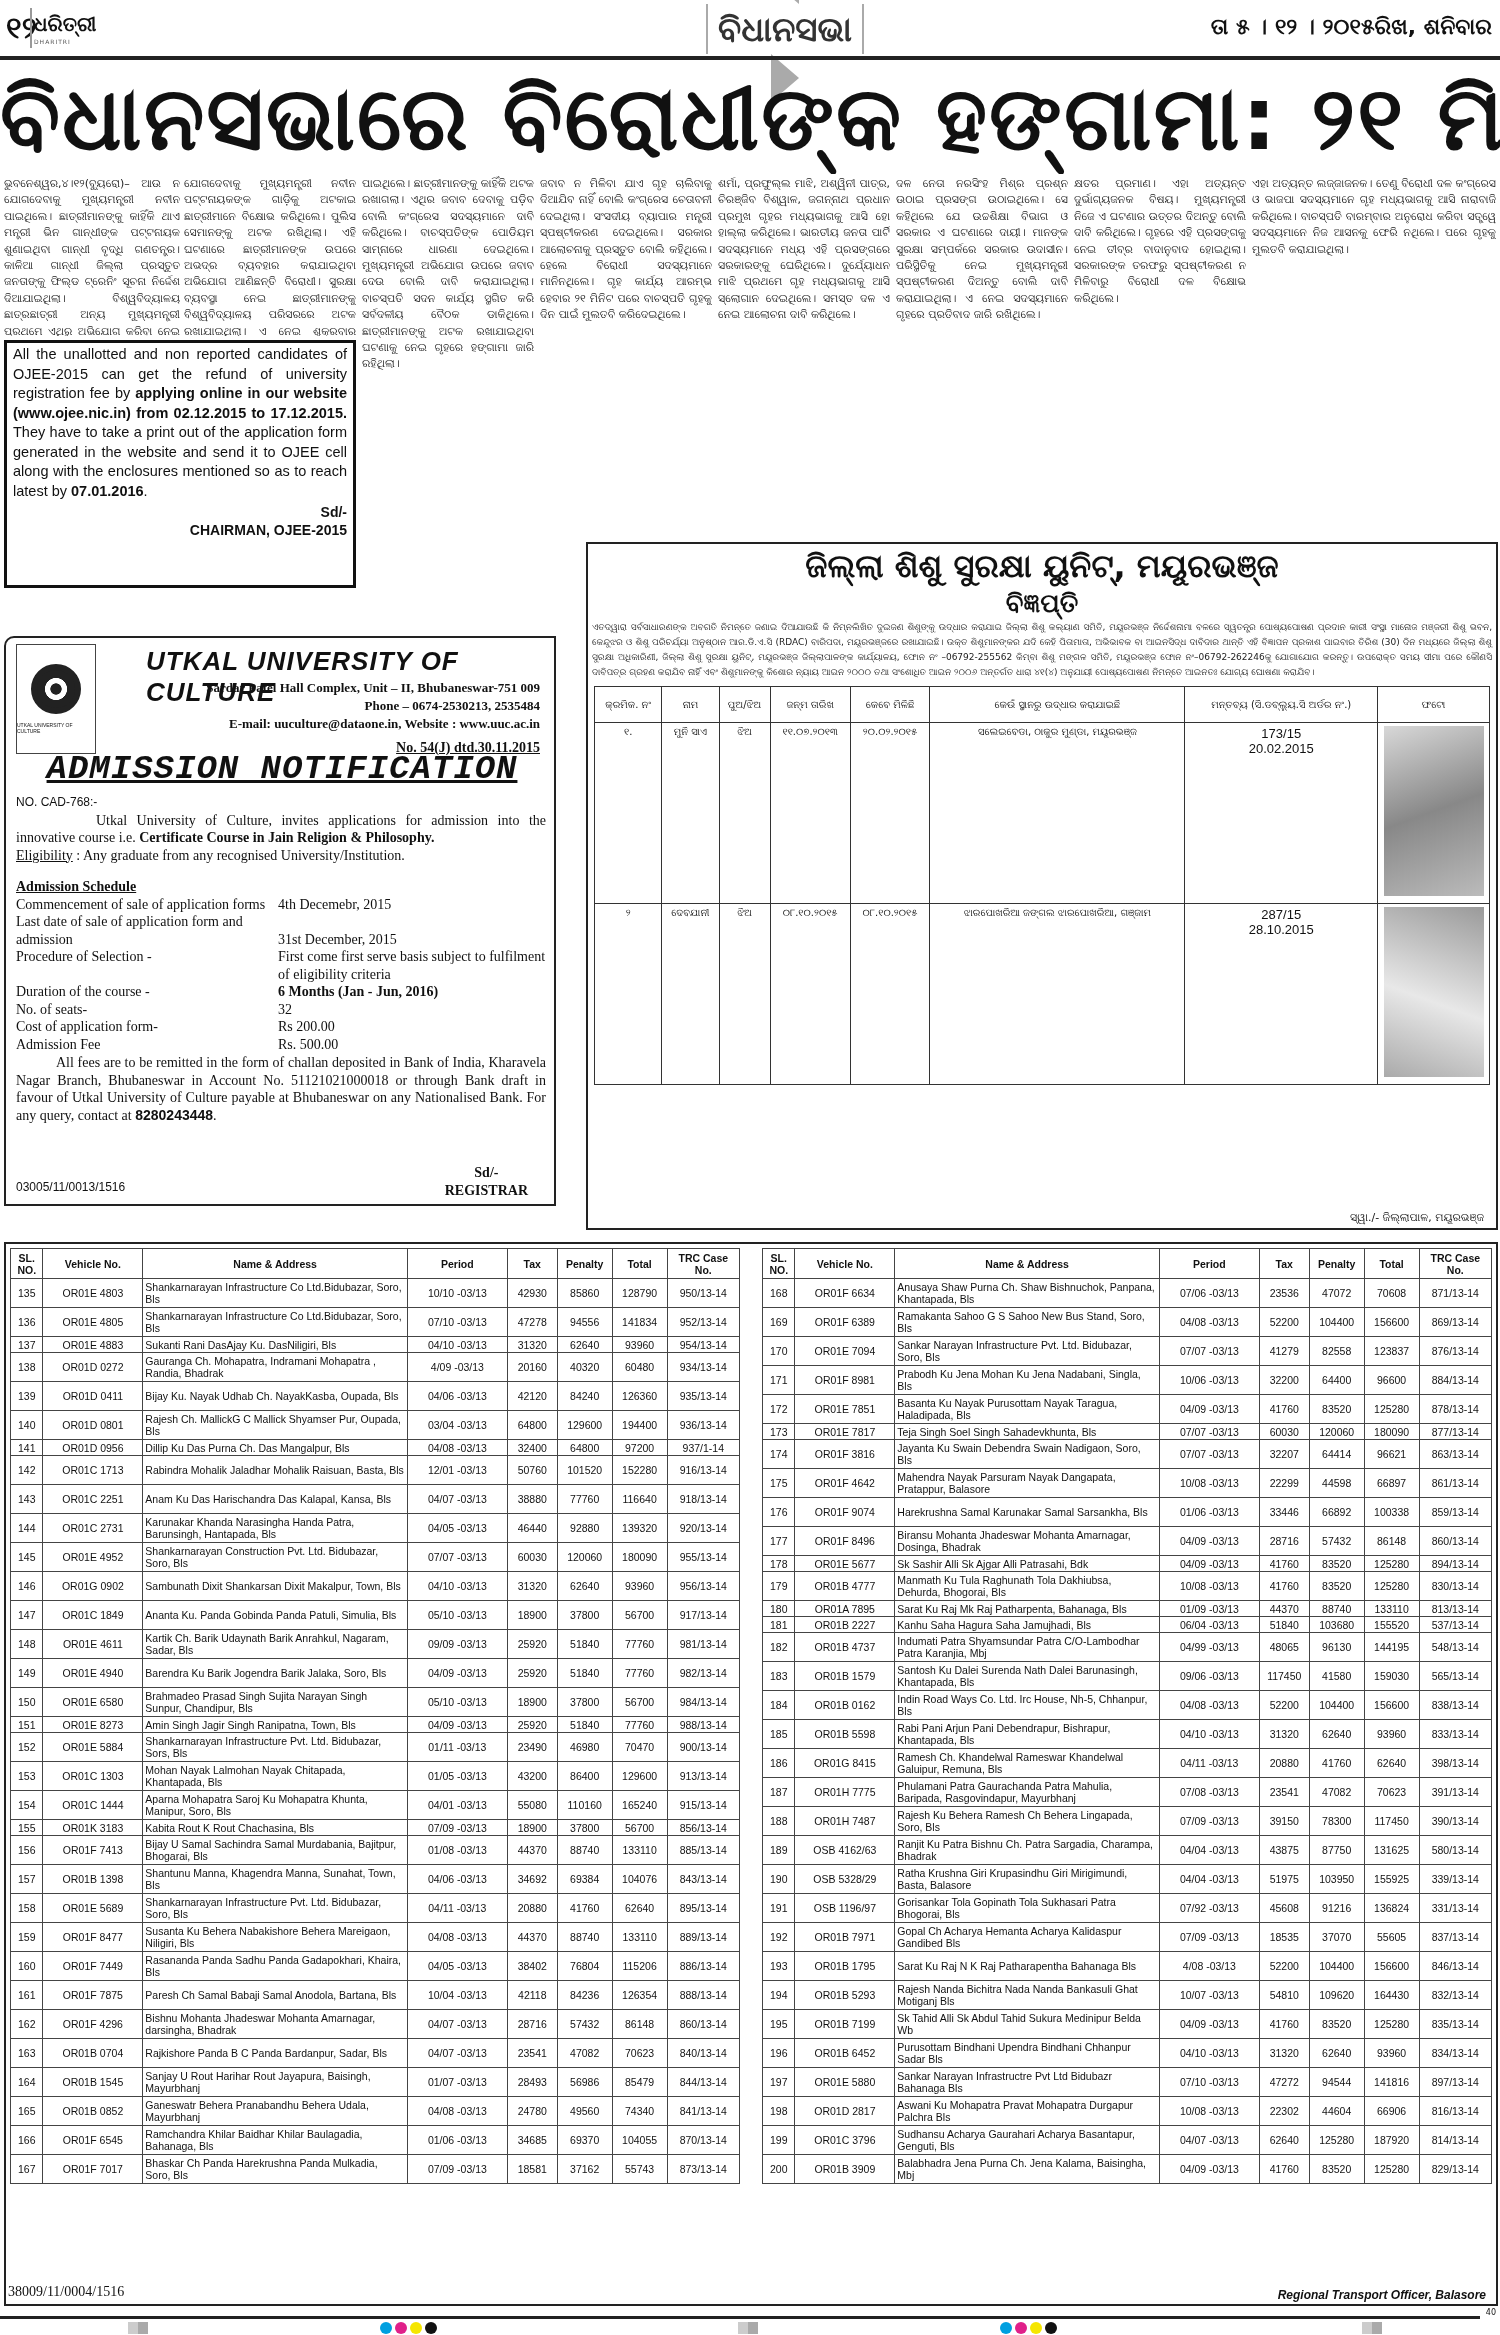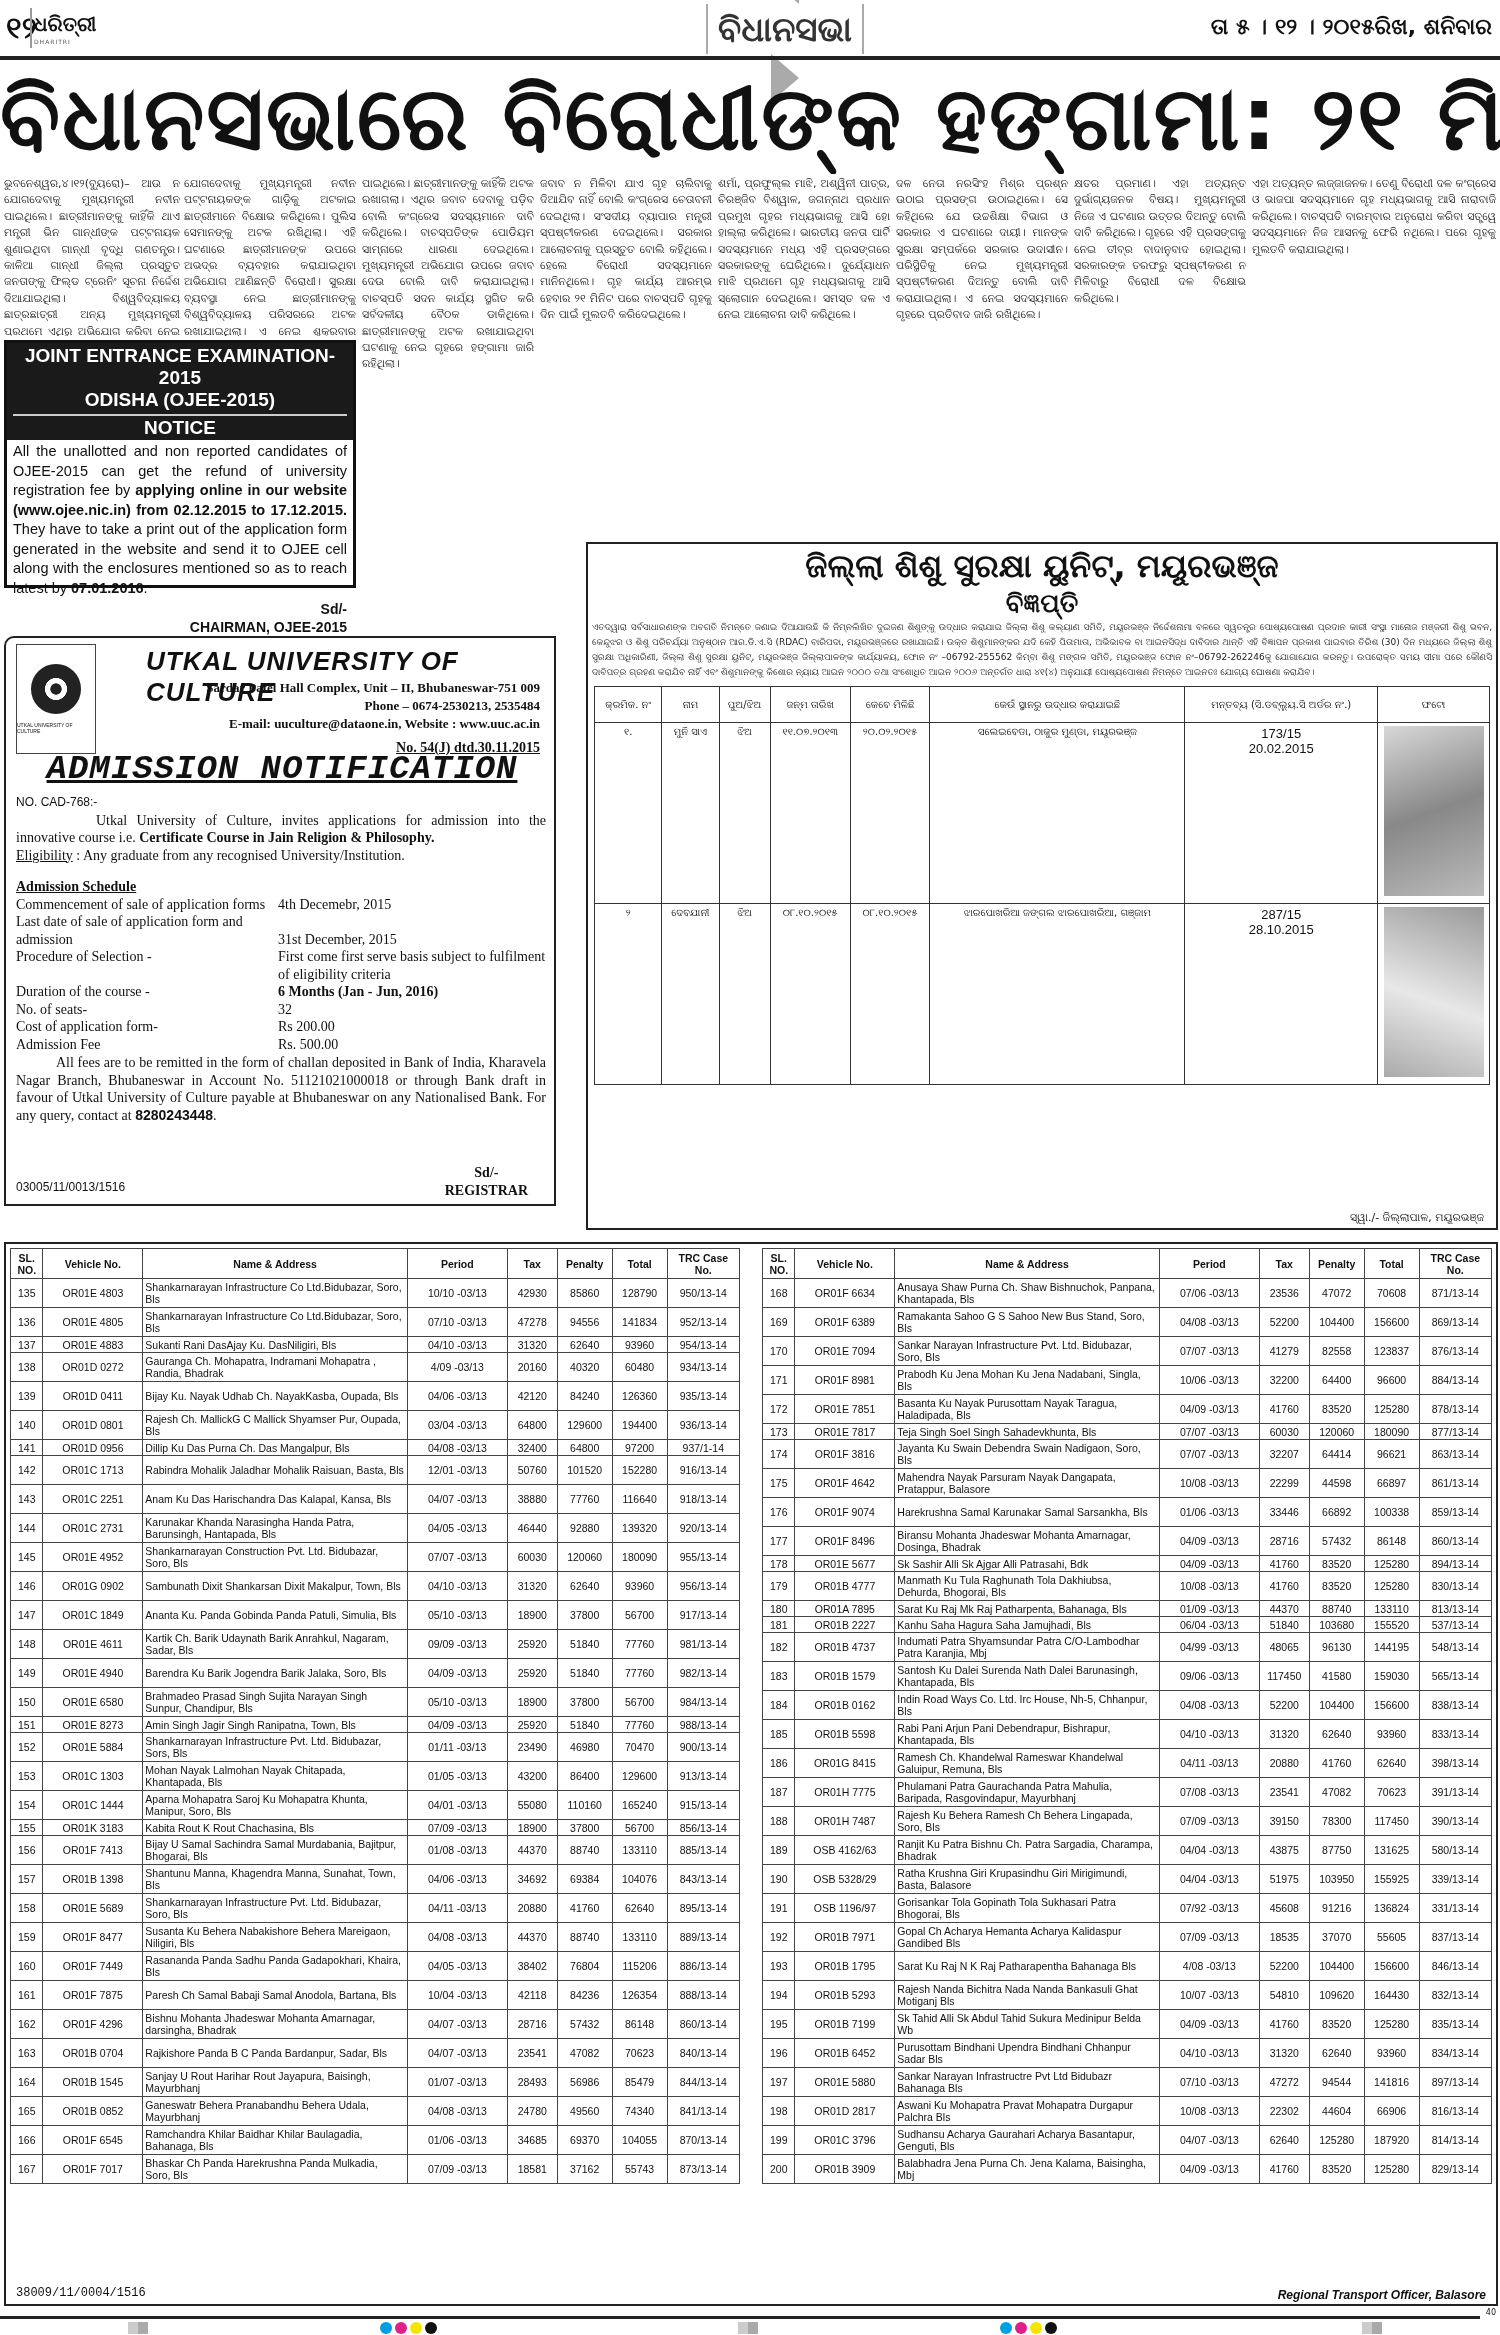--- a/index.html
+++ b/index.html
@@ -64,21 +64,21 @@
 
   
   .rto { position: absolute; left: 4px; top: 1242px; width: 1494px; height: 1064px; border: 2px solid #222; }
   .vt { position: absolute; top: 4px; border-collapse: collapse; font-family: "Liberation Sans", sans-serif; font-size: 10.5px; table-layout: fixed; }
   .vt th, .vt td { border: 1px solid #444; padding: 0 2px; line-height: 12px; }
   .vt th { font-weight: bold; text-align: center; height: 30px; }
   .vt td { text-align: center; }
   .vt td.addr { text-align: left; }
   .vt-left { left: 4px; width: 730px; }
   .vt-right { left: 756px; width: 730px; }
-  .rto-code { position: absolute; left: 10px; bottom: 4px; font-family: Liberation Mono, monospace; font-size: 12px; }
+  .rto-code { position: absolute; left: 2px; bottom: 4px; font-family: Liberation Serif, serif; font-size: 14px; }
   .rto-sign { position: absolute; right: 10px; bottom: 2px; font-family: "Liberation Sans", sans-serif; font-size: 12px; font-weight: bold; font-style: italic; }
 
   
   .rule-bottom { position: absolute; left: 0; top: 2316px; width: 1480px; height: 3px; background: #222; }
   .pg-num { position: absolute; right: 4px; top: 2308px; font-size: 8px; }
   .reg-row { position: absolute; top: 2322px; left: 0; width: 1500px; height: 13px; }
   .dot { position: absolute; width: 12px; height: 12px; border-radius: 50%; }
   .sq { position: absolute; width: 20px; height: 12px; background: linear-gradient(90deg, #ccc 50%, #aaa 50%); }
 </style>
 </head>
@@ -105,25 +105,20 @@
   <div class="article-col" style="left:184px;width:172px;height:160px;">ଯୋଗଦେବାକୁ ମୁଖ୍ୟମନ୍ତ୍ରୀ ନବୀନ ପଟ୍ଟନାୟକଙ୍କ ଗାଡ଼ିକୁ ଅଟକାଇ ଛାତ୍ରୀମାନେ ବିକ୍ଷୋଭ କରିଥିଲେ। ପୁଲିସ ସେମାନଙ୍କୁ ଅଟକ ରଖିଥିଲା। ଏହି ଘଟଣାରେ ଛାତ୍ରୀମାନଙ୍କ ଉପରେ ଅଭଦ୍ର ବ୍ୟବହାର କରାଯାଇଥିବା ଅଭିଯୋଗ ଆଣିଛନ୍ତି ବିରୋଧୀ। ସୁରକ୍ଷା ବ୍ୟବସ୍ଥା ନେଇ ଛାତ୍ରୀମାନଙ୍କୁ ବିଶ୍ୱବିଦ୍ୟାଳୟ ପରିସରରେ ଅଟକ ରଖାଯାଇଥିଲା। ଏ ନେଇ ଶୁକ୍ରବାର ବିଭିନ୍ନ ଗଣମାଧ୍ୟମରେ ଖବର ପ୍ରକାଶ</div>
   <div class="article-col" style="left:362px;width:172px;height:262px;">ପାଇଥିଲେ। ଛାତ୍ରୀମାନଙ୍କୁ କାହିଁକି ଅଟକ ରଖାଗଲା। ଏଥିର ଜବାବ ଦେବାକୁ ପଡ଼ିବ ବୋଲି କଂଗ୍ରେସ ସଦସ୍ୟମାନେ ଦାବି କରିଥିଲେ। ବାଚସ୍ପତିଙ୍କ ପୋଡିୟମ ସାମ୍ନାରେ ଧାରଣା ଦେଇଥିଲେ। ମୁଖ୍ୟମନ୍ତ୍ରୀ ଅଭିଯୋଗ ଉପରେ ଜବାବ ଦେଉ ବୋଲି ଦାବି କରାଯାଇଥିଲା। ବାଚସ୍ପତି ସଦନ କାର୍ଯ୍ୟ ସ୍ଥଗିତ କରି ସର୍ବଦଳୀୟ ବୈଠକ ଡାକିଥିଲେ। ଛାତ୍ରୀମାନଙ୍କୁ ଅଟକ ରଖାଯାଇଥିବା ଘଟଣାକୁ ନେଇ ଗୃହରେ ହଙ୍ଗାମା ଜାରି ରହିଥିଲା।</div>
   <div class="article-col" style="left:540px;width:172px;height:262px;">ଜବାବ ନ ମିଳିବା ଯାଏ ଗୃହ ଚାଲିବାକୁ ଦିଆଯିବ ନାହିଁ ବୋଲି କଂଗ୍ରେସ ଚେତାବନୀ ଦେଇଥିଲା। ସଂସଦୀୟ ବ୍ୟାପାର ମନ୍ତ୍ରୀ ସ୍ପଷ୍ଟୀକରଣ ଦେଇଥିଲେ। ସରକାର ଆଲୋଚନାକୁ ପ୍ରସ୍ତୁତ ବୋଲି କହିଥିଲେ। ହେଲେ ବିରୋଧୀ ସଦସ୍ୟମାନେ ମାନିନଥିଲେ। ଗୃହ କାର୍ଯ୍ୟ ଆରମ୍ଭ ହେବାର ୨୧ ମିନିଟ ପରେ ବାଚସ୍ପତି ଗୃହକୁ ଦିନ ପାଇଁ ମୁଲତବି କରିଦେଇଥିଲେ।</div>
   <div class="article-col" style="left:718px;width:172px;height:262px;">ଶର୍ମା, ପ୍ରଫୁଲ୍ଲ ମାଝି, ଅଶ୍ୱିନୀ ପାତ୍ର, ଚିରଞ୍ଜିବ ବିଶ୍ୱାଳ, ଜଗନ୍ନାଥ ପ୍ରଧାନ ପ୍ରମୁଖ ଗୃହର ମଧ୍ୟଭାଗକୁ ଆସି ହୋ ହାଲ୍ଲା କରିଥିଲେ। ଭାରତୀୟ ଜନତା ପାର୍ଟି ସଦସ୍ୟମାନେ ମଧ୍ୟ ଏହି ପ୍ରସଙ୍ଗରେ ସରକାରଙ୍କୁ ଘେରିଥିଲେ। ଦୁର୍ଯ୍ୟୋଧନ ମାଝି ପ୍ରଥମେ ଗୃହ ମଧ୍ୟଭାଗକୁ ଆସି ସ୍ଲୋଗାନ ଦେଇଥିଲେ। ସମସ୍ତ ଦଳ ଏ ନେଇ ଆଲୋଚନା ଦାବି କରିଥିଲେ।</div>
   <div class="article-col" style="left:896px;width:172px;height:262px;">ଦଳ ନେତା ନରସିଂହ ମିଶ୍ର ପ୍ରଶ୍ନ ଉଠାଇ ପ୍ରସଙ୍ଗ ଉଠାଇଥିଲେ। ସେ କହିଥିଲେ ଯେ ଉଚ୍ଚଶିକ୍ଷା ବିଭାଗ ଓ ସରକାର ଏ ଘଟଣାରେ ଦାୟୀ। ମାନଙ୍କ ସୁରକ୍ଷା ସମ୍ପର୍କରେ ସରକାର ଉଦାସୀନ। ପରିସ୍ଥିତିକୁ ନେଇ ମୁଖ୍ୟମନ୍ତ୍ରୀ ସ୍ପଷ୍ଟୀକରଣ ଦିଅନ୍ତୁ ବୋଲି ଦାବି କରାଯାଇଥିଲା। ଏ ନେଇ ସଦସ୍ୟମାନେ ଗୃହରେ ପ୍ରତିବାଦ ଜାରି ରଖିଥିଲେ।</div>
   <div class="article-col" style="left:1074px;width:172px;height:262px;">କ୍ଷତର ପ୍ରମାଣ। ଏହା ଅତ୍ୟନ୍ତ ଦୁର୍ଭାଗ୍ୟଜନକ ବିଷୟ। ମୁଖ୍ୟମନ୍ତ୍ରୀ ନିଜେ ଏ ଘଟଣାର ଉତ୍ତର ଦିଅନ୍ତୁ ବୋଲି ଦାବି କରିଥିଲେ। ଗୃହରେ ଏହି ପ୍ରସଙ୍ଗକୁ ନେଇ ତୀବ୍ର ବାଦାନୁବାଦ ହୋଇଥିଲା। ସରକାରଙ୍କ ତରଫରୁ ସ୍ପଷ୍ଟୀକରଣ ନ ମିଳିବାରୁ ବିରୋଧୀ ଦଳ ବିକ୍ଷୋଭ କରିଥିଲେ।</div>
   <div class="article-col" style="left:1252px;width:244px;height:262px;">ଏହା ଅତ୍ୟନ୍ତ ଲଜ୍ଜାଜନକ। ତେଣୁ ବିରୋଧୀ ଦଳ କଂଗ୍ରେସ ଓ ଭାଜପା ସଦସ୍ୟମାନେ ଗୃହ ମଧ୍ୟଭାଗକୁ ଆସି ନାରାବାଜି କରିଥିଲେ। ବାଚସ୍ପତି ବାରମ୍ବାର ଅନୁରୋଧ କରିବା ସତ୍ତ୍ୱେ ସଦସ୍ୟମାନେ ନିଜ ଆସନକୁ ଫେରି ନଥିଲେ। ପରେ ଗୃହକୁ ମୁଲତବି କରାଯାଇଥିଲା।</div>
 </div>
 
 <div class="ojee">
-  <div class="ojee-head">
-    <div class="t1">JOINT ENTRANCE EXAMINATION-2015</div>
-    <div class="t2">ODISHA (OJEE-2015)</div>
-    <div class="t3">NOTICE</div>
-  </div>
   <div class="ojee-body">
     <span>All the unallotted and non reported candidates of OJEE-2015 can get the refund of university registration fee by </span><b>applying online in our website (www.ojee.nic.in) from 02.12.2015 to 17.12.2015.</b><span> They have to take a print out of the application form generated in the website and send it to OJEE cell along with the enclosures mentioned so as to reach latest by </span><b>07.01.2016</b><span>.</span>
   </div>
   <div class="ojee-sign">Sd/-</div>
   <div class="ojee-sign">CHAIRMAN, OJEE-2015</div>
 </div>
 
 <div class="uuc">
   <div class="uuc-logo">
     <div class="wheel"></div>

